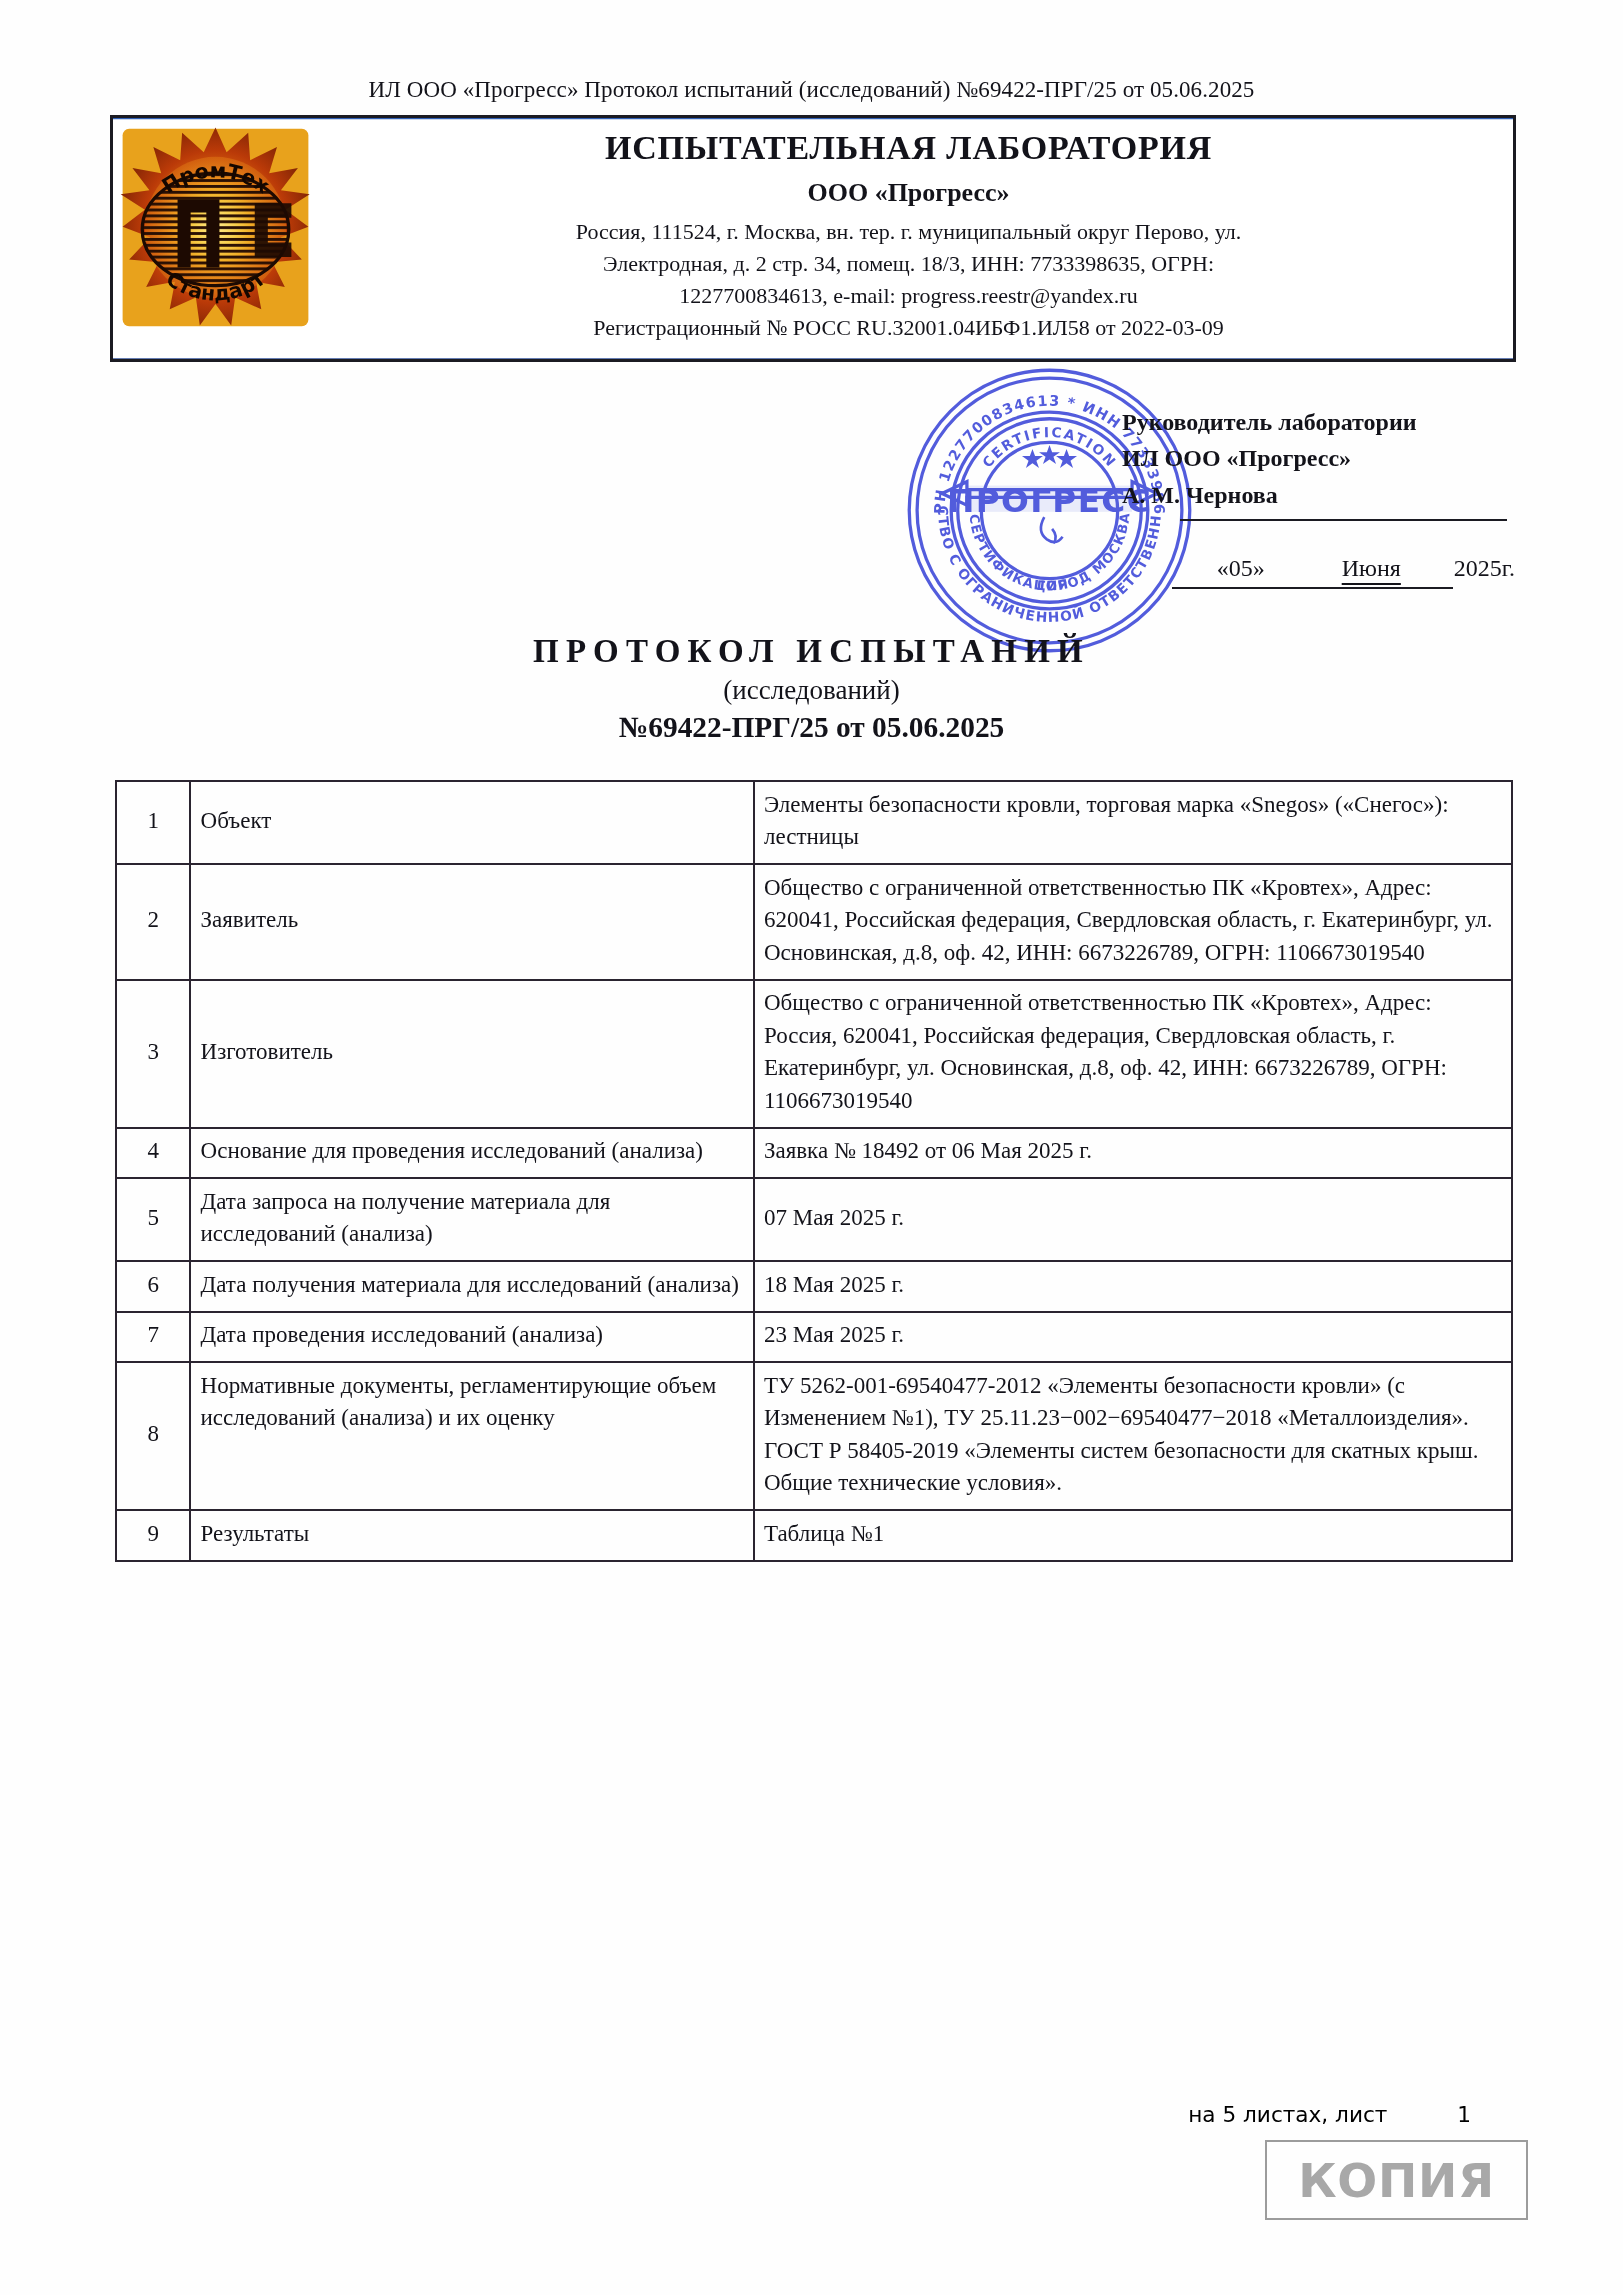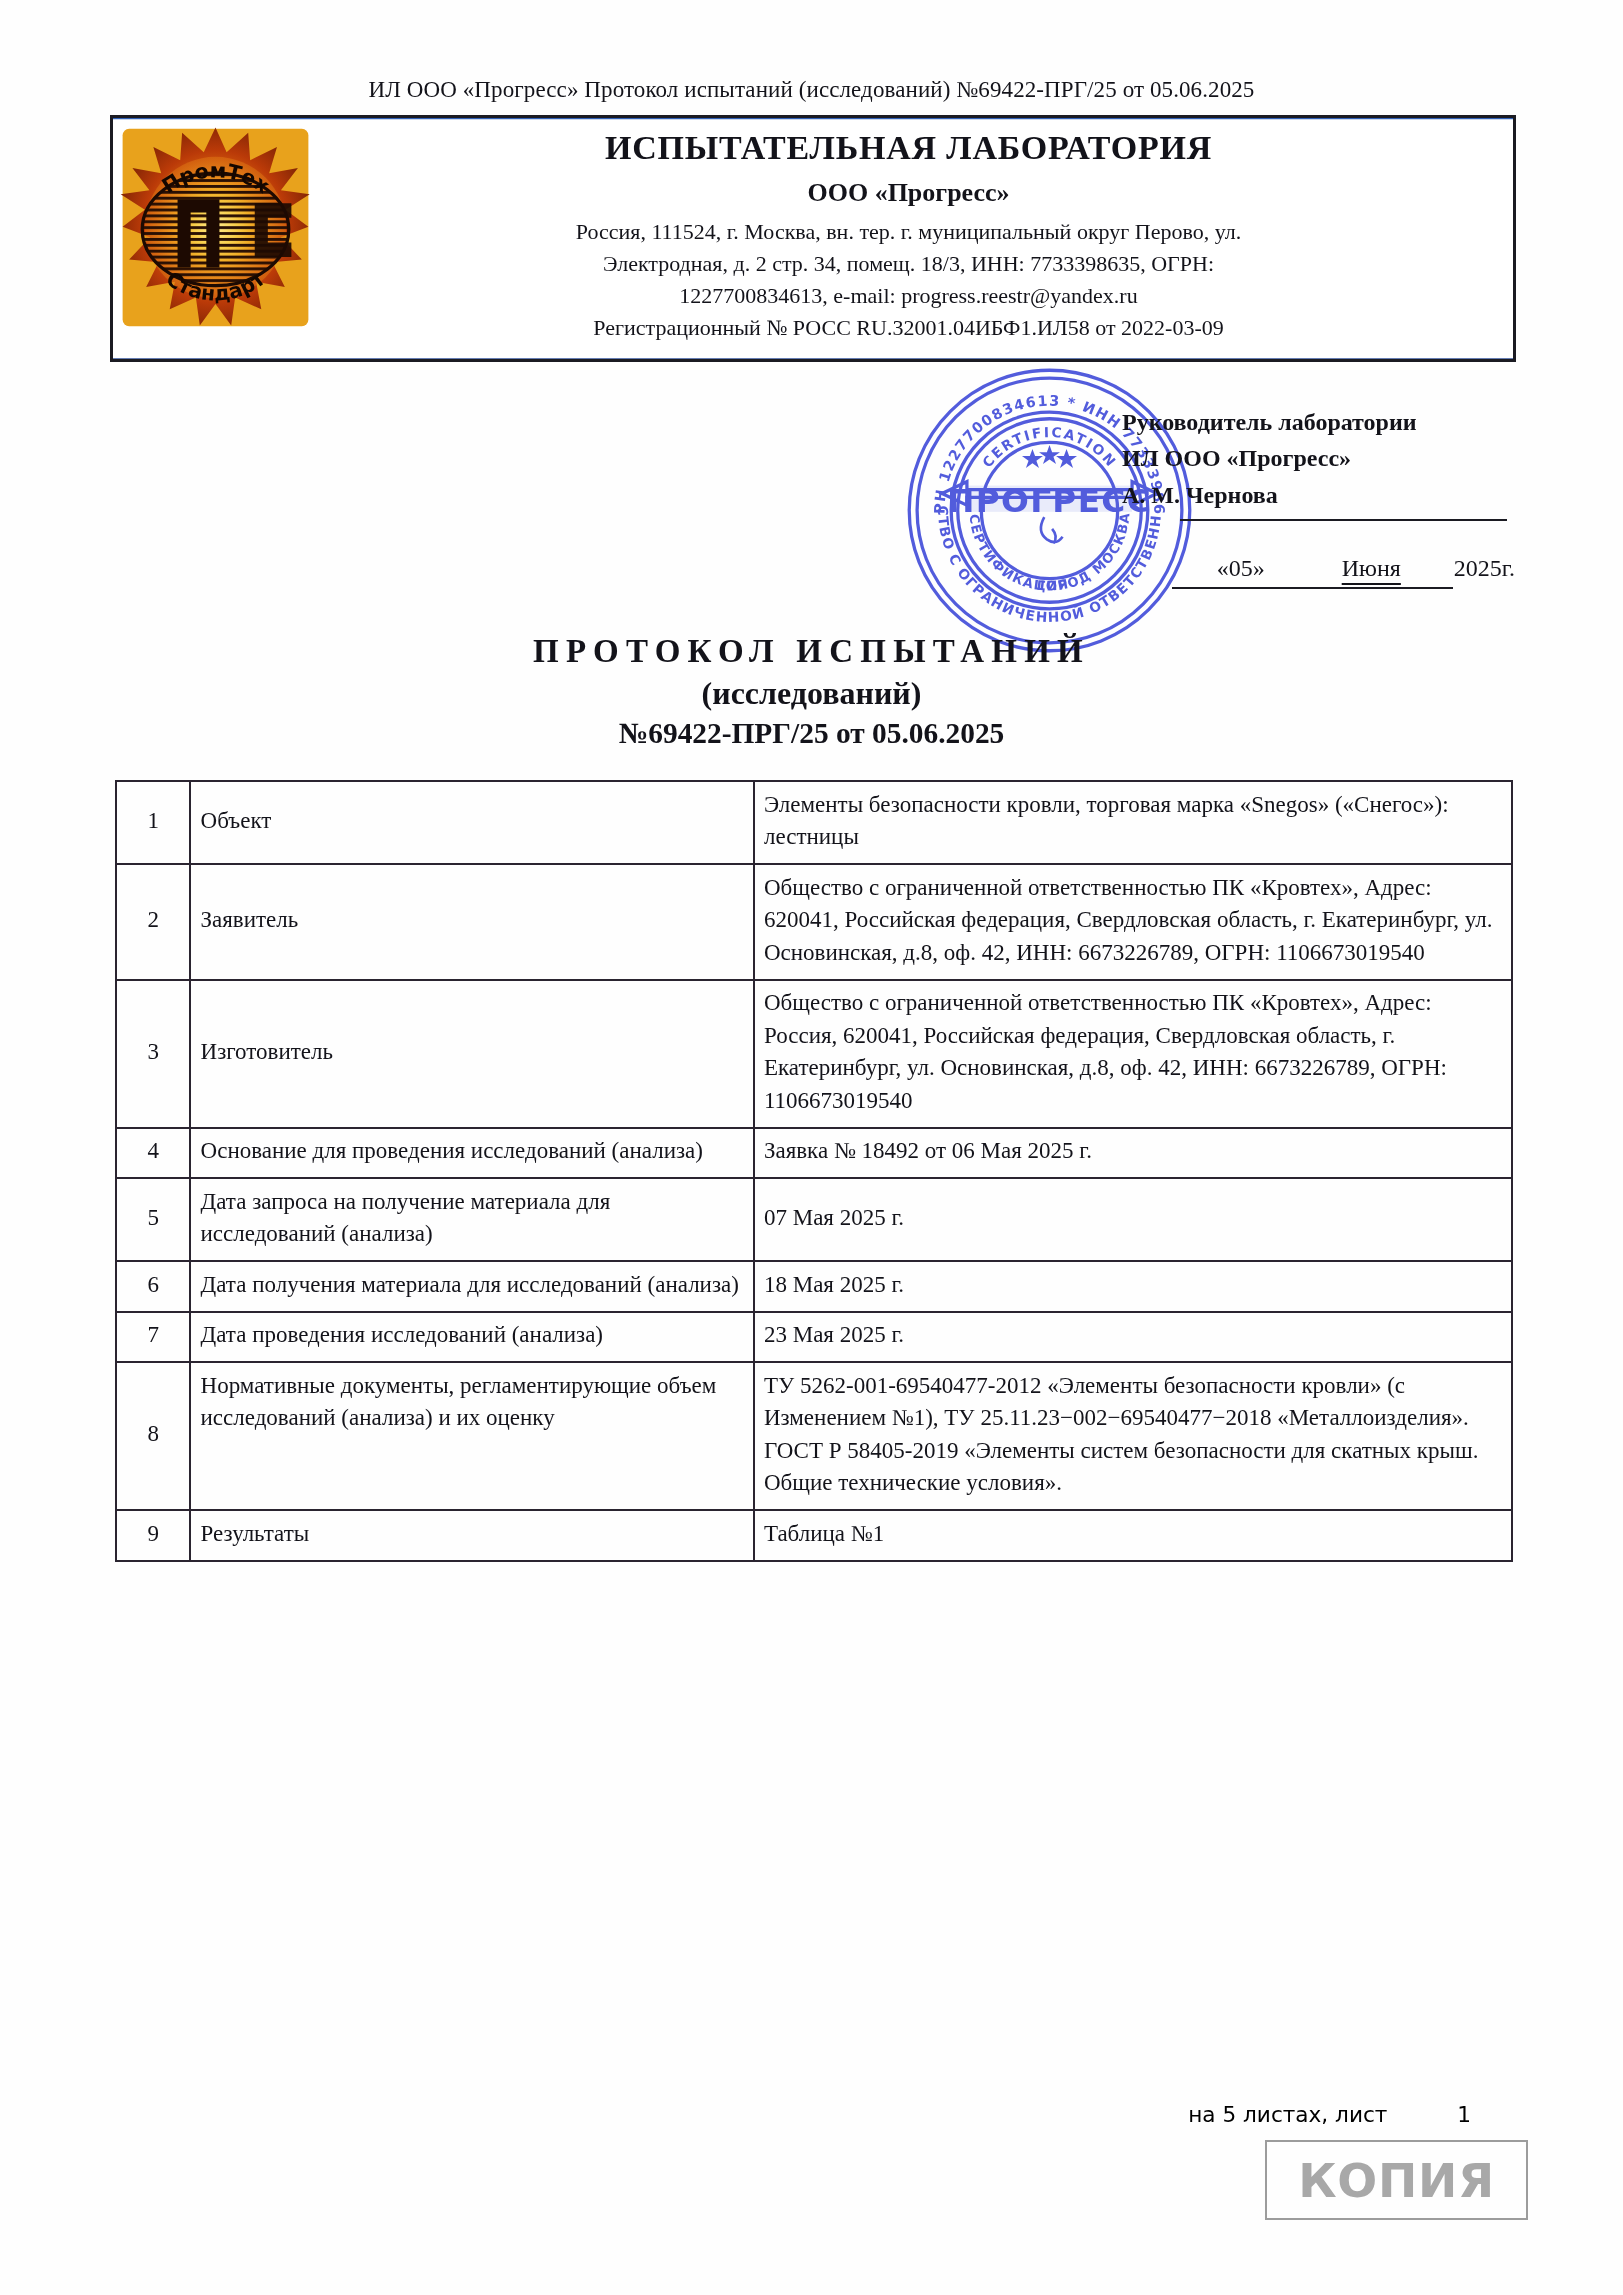--- a/index.html
+++ b/index.html
@@ -148,22 +148,22 @@
     top: 633px;
     text-align: center;
     z-index: 3;
   }
   .pt-main {
     font-size: 33px;
     font-weight: bold;
     letter-spacing: 7.2px;
   }
   .pt-sub {
-    font-size: 32px;
-    font-weight: bold;
+    font-size: 27px;
+    font-weight: normal;
     margin-top: 5.2px;
   }
   .pt-num {
     font-size: 29.4px;
     font-weight: bold;
     margin-top: 5.2px;
   }
 
   
   .main-table {

